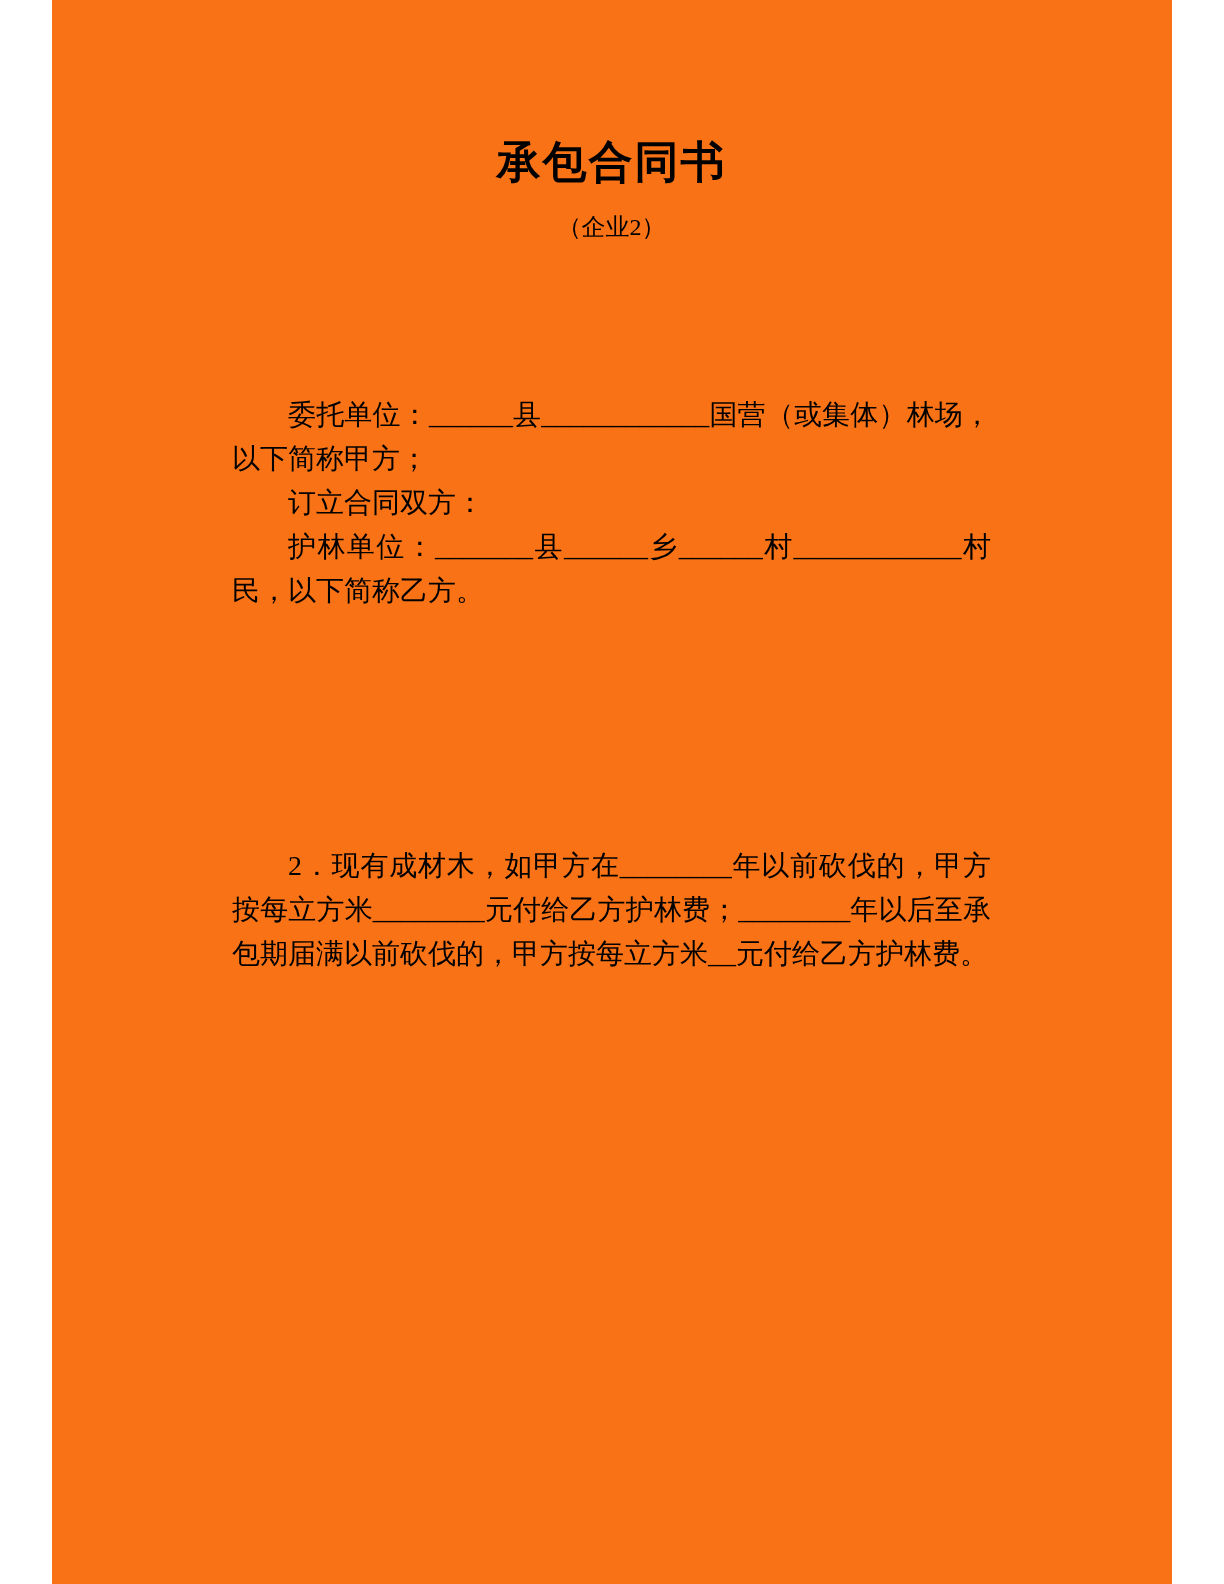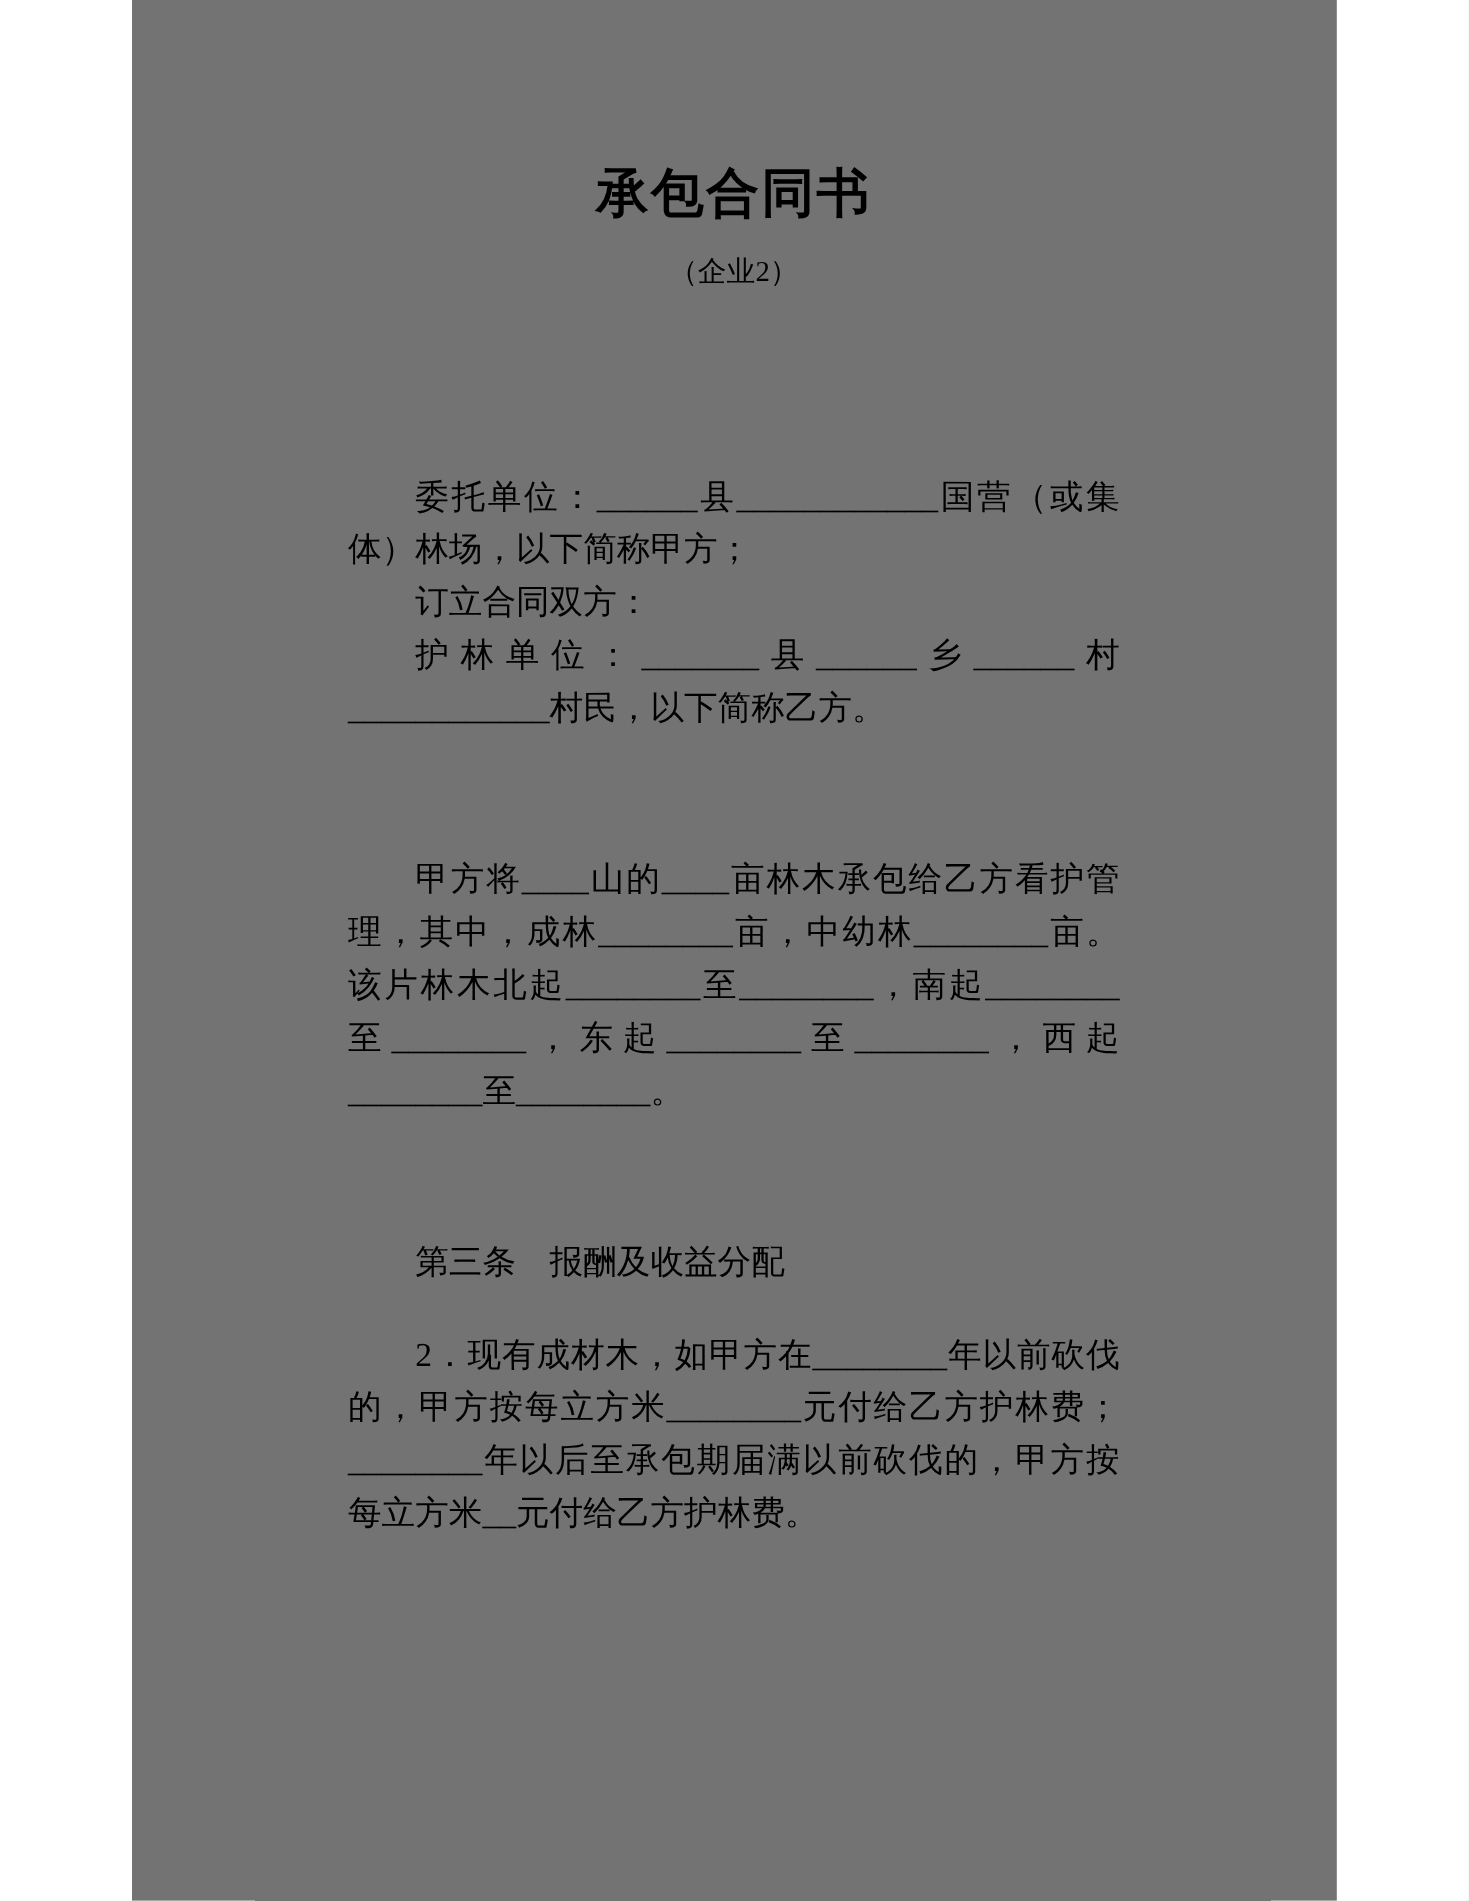--- a/index.html
+++ b/index.html
@@ -2,24 +2,24 @@
 <html><head>
   <meta charset="utf-8">
   <style>
     html, body {
       margin: 0;
       padding: 0;
       background: #ffffff;
     }
     .page {
       position: relative;
-      width: 1004px;
+      width: 1120px;
       height: 1584px;
       margin: 0 auto;
-      background: #737373;
+      background: #f97316;
       box-sizing: border-box;
       padding: 132px 181px 0 180px;
       color: #000000;
       font-family: "Liberation Serif", "DejaVu Serif", serif;
       font-size: 28px;
       overflow: hidden;
     }
     .doc-title {
       text-align: center;
       font-family: "Liberation Sans", "DejaVu Sans", sans-serif;
@@ -65,29 +65,27 @@
   <div class="para">护林单位：_______县______乡______村____________村民，以下简称乙方。</div>
 
   <div class="spacer"></div>
 
 
   <div class="spacer"></div>
 
 
   <div class="spacer"></div>
 
-  <div class="para">甲方将____山的____亩林木承包给乙方看护管理，其中，成林________亩，中幼林________亩。该片林木北起________至________，南起________至________，东起________至________，西起________至________。</div>
 
   <div class="spacer"></div>
 
 
   <div class="spacer"></div>
 
 
   <div class="spacer"></div>
 
-  <div class="para">第三条　报酬及收益分配</div>
 
   <div class="spacer"></div>
 
   <div class="para">2．现有成材木，如甲方在________年以前砍伐的，甲方按每立方米________元付给乙方护林费；________年以后至承包期届满以前砍伐的，甲方按每立方米__元付给乙方护林费。</div>
 
 </div>
 
 </body></html>

